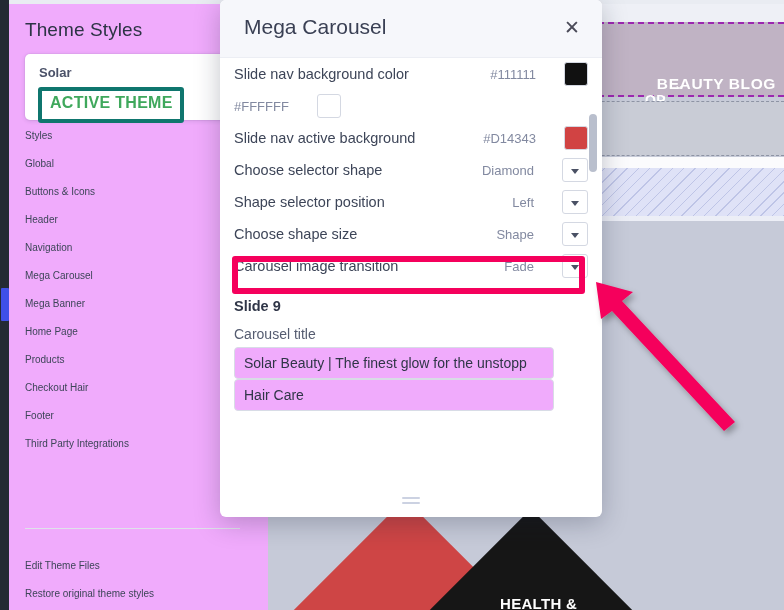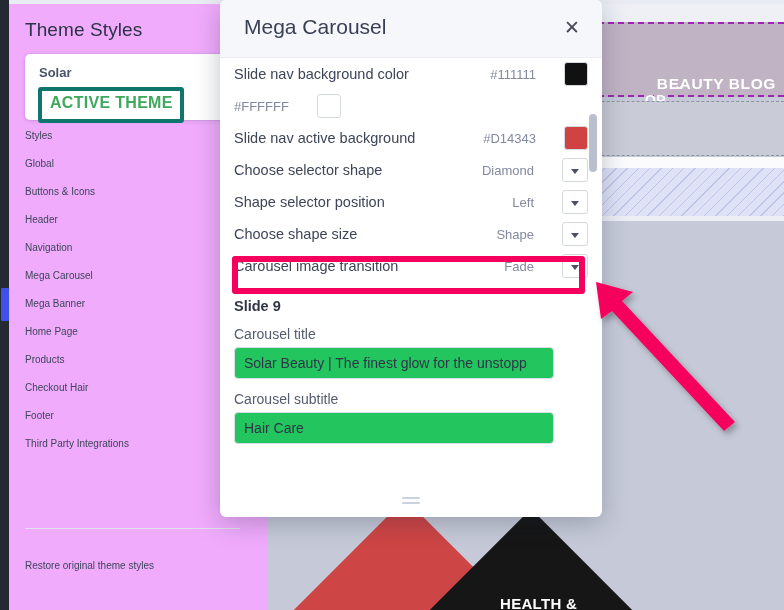--- a/index.html
+++ b/index.html
@@ -180,21 +180,21 @@
   }
 
   .slide-head {
     margin: 16px 14px 0 14px; font-size: 14.5px; font-weight: 700; color: #2f3547;
   }
   .field-label {
     margin: 12px 14px 5px 14px; font-size: 14px; color: #555c70;
   }
   .field-input {
     margin: 0 14px; height: 32px; width: 320px;
-    border: 1px solid #d8dce6; border-radius: 4px; background: #22c55e;
+    border: 1px solid #d8dce6; border-radius: 4px; background: #f0abfc;
     font-size: 14px; color: #2f3547; padding: 0 9px;
     font-family: "Liberation Sans", sans-serif;
     outline: none; overflow: hidden; white-space: nowrap;
     display: flex; align-items: center;
   }
 
   .modal-scrollbar {
     position: absolute; right: 5px; top: 62px; width: 8px; height: 430px;
     background: transparent; cursor: pointer;
   }
@@ -243,20 +243,21 @@
       <div class="nav-item">Home Page</div>
       <div class="nav-item">Products</div>
       <div class="nav-item">Checkout Hair</div>
       <div class="nav-item">Footer</div>
       <div class="nav-item">Third Party Integrations</div>
     </div>
 
     <div class="nav-sep"></div>
 
     <div class="nav-list2">
+      <div class="nav-item">Edit Theme Files</div>
       <div class="nav-item">Restore original theme styles</div>
     </div>
   </div>
 
   <div class="preview">
     <div class="pv-top-white"></div>
     <div class="pv-purple"></div>
     <div class="pv-shop">OP</div>
     <div class="pv-chev">⌄</div>
     <div class="pv-blog">BEAUTY BLOG</div>
@@ -317,21 +318,20 @@
         <span class="row-label">Carousel image transition</span>
         <span class="row-value">Fade</span>
         <span class="selbox"></span>
       </div>
 
       <div class="slide-head">Slide 9</div>
 
       <div class="field-label">Carousel title</div>
       <div class="field-input">Solar Beauty | The finest glow for the unstopp</div>
 
-      <div class="field-label">Carousel subtitle</div>
       <div class="field-input">Hair Care</div>
     </div>
 
     <div class="modal-scrollbar">
       <div class="modal-thumb"></div>
     </div>
 
     <div class="modal-resize">
       <i></i>
         <i></i>

